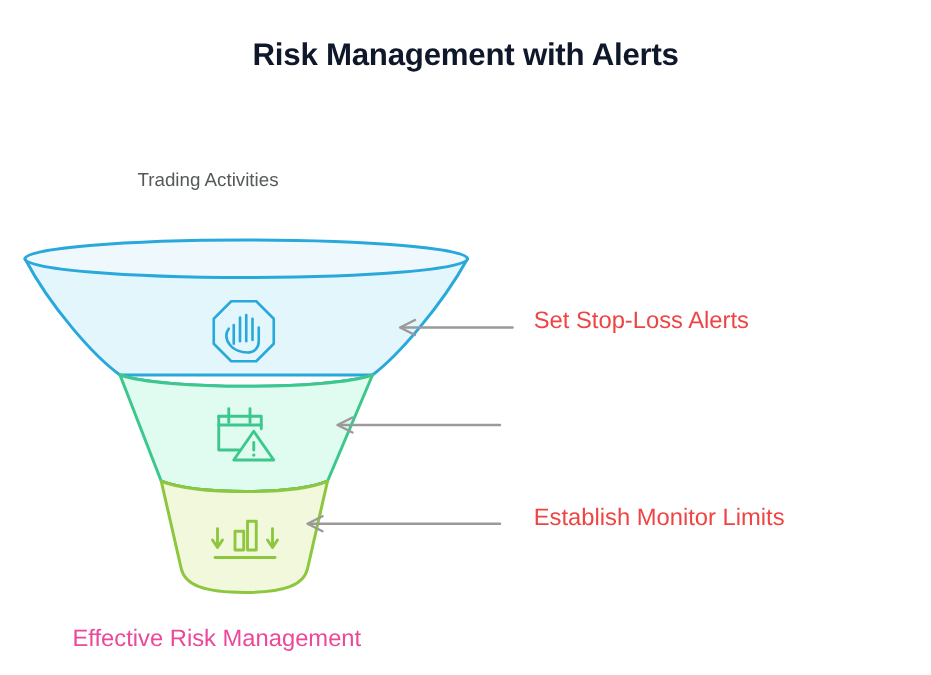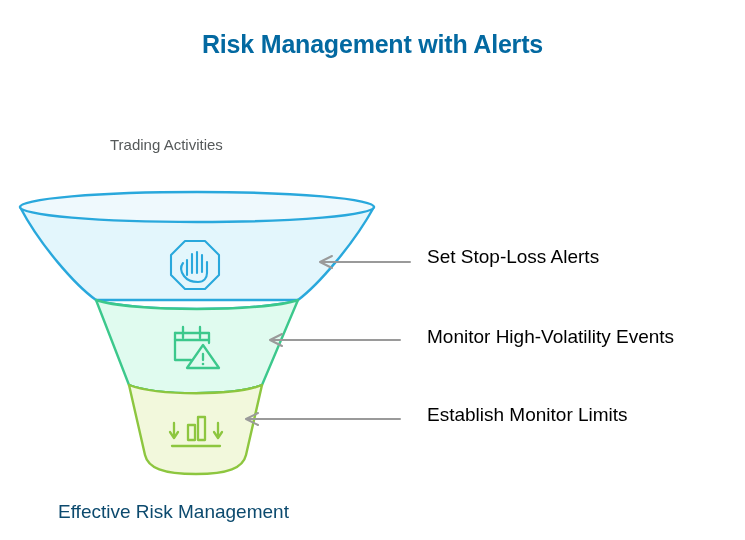--- a/index.html
+++ b/index.html
@@ -22,43 +22,43 @@
     height: 540px;
   }
   .title {
     position: absolute;
     left: 0;
     top: 30px;
     width: 745px;
     text-align: center;
     font-size: 25px;
     font-weight: bold;
-    color: #0369a1;
+    color: #0f172a;
     letter-spacing: -0.2px;
   }
   .cap-top {
     position: absolute;
     left: 110px;
     top: 136px;
     font-size: 15px;
     color: #55595a;
     white-space: nowrap;
   }
   .cap-bottom {
     position: absolute;
     left: 58px;
     top: 501px;
     font-size: 19px;
-    color: #0c4a6e;
+    color: #ec4899;
     white-space: nowrap;
   }
   .step-label {
     position: absolute;
     font-size: 19px;
-    color: #000000;
+    color: #ef4444;
     white-space: nowrap;
   }
   .lbl-1 { left: 427px; top: 246px; }
   .lbl-2 { left: 427px; top: 326px; }
   .lbl-3 { left: 427px; top: 404px; }
   svg.art {
     position: absolute;
     left: 0;
     top: 0;
     width: 745px;
@@ -145,16 +145,15 @@
       <path d="M 400 340 L 272 340"></path>
       <path d="M 282 334 L 270 340 L 282 346" stroke-linejoin="round"></path>
     </g>
     <g stroke="#9a9a9a" stroke-width="2" fill="none" stroke-linecap="round">
       <path d="M 400 419 L 248 419"></path>
       <path d="M 258 413 L 246 419 L 258 425" stroke-linejoin="round"></path>
     </g>
   </svg>
 
   <div class="step-label lbl-1">Set Stop-Loss Alerts</div>
-  <div class="step-label lbl-2">Monitor High-Volatility Events</div>
   <div class="step-label lbl-3">Establish Monitor Limits</div>
 
 </div>
 
 </body></html>

